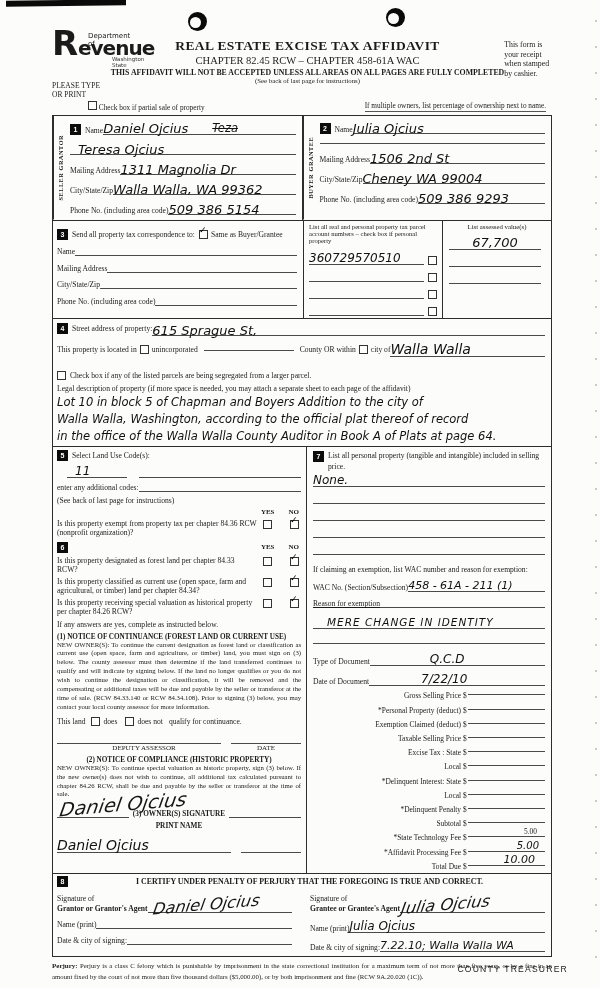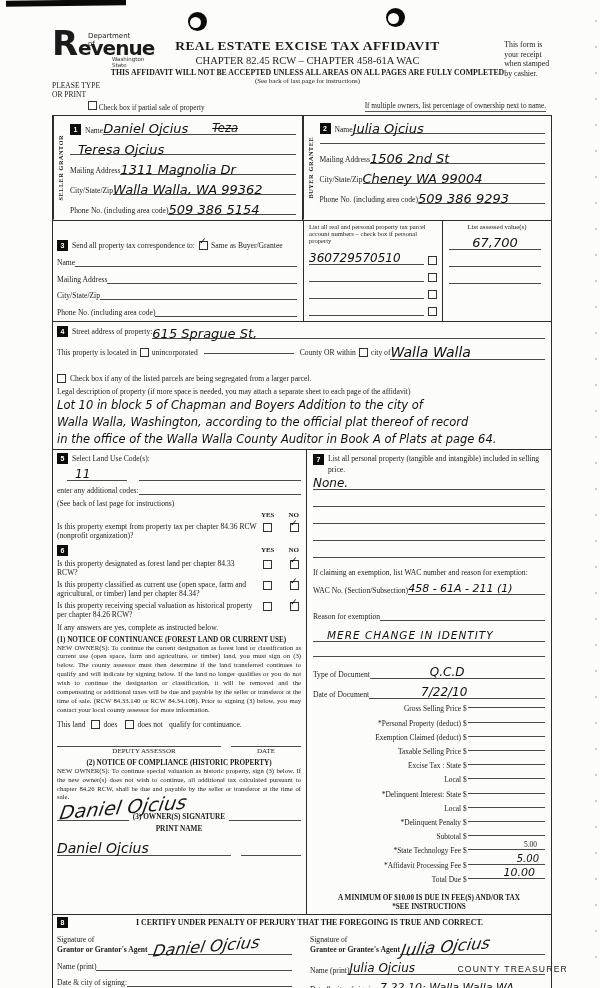--- a/index.html
+++ b/index.html
@@ -198,21 +198,21 @@
               <span class="fill">
                 <span class="hw hw-name">509  386 9293</span>
               </span>
             </div>
           </div>
         </div>
       </div>
 
       <div class="s3grid">
         <div class="s3left">
-          <div class="row" style="margin-top:17px;align-items:center;">
+          <div class="row" style="margin-top:6px;align-items:center;">
             <span class="numbox">3</span>
             <span class="lbl" style="margin-left:4px;">Send all property tax correspondence to:</span>
             <span class="cb" style="margin-left:4px;">
                 <span class="ck">✓</span>
               </span>
             <span style="margin-left:3px;">Same as Buyer/Grantee</span>
           </div>
           <div class="row">
               <span class="lbl">Name</span>
               <span class="fill"></span>
@@ -425,21 +425,21 @@
               <span class="fill"></span>
             </div>
 
           <div style="margin-top:10px;">If claiming an exemption, list WAC number and reason for exemption:</div>
           <div class="row" style="margin-top:6px;">
             <span class="lbl">WAC No. (Section/Subsection)</span>
             <span class="fill">
               <span class="hw" style="font-size:11px;">458 - 61A - 211 (1)</span>
             </span>
           </div>
-          <div class="row" style="margin-top:17px;">
+          <div class="row" style="margin-top:7px;text-decoration:underline;">
             <span class="lbl">Reason for exemption</span>
             <span class="fill"></span>
           </div>
           <div class="row" style="margin-top:9px;">
             <span class="fill">
               <span class="hw" style="font-size:10.5px;letter-spacing:1px;margin-left:14px;">MERE CHANGE IN IDENTITY</span>
             </span>
           </div>
           <div class="row" style="margin-top:11px;">
               <span class="fill"></span>
@@ -523,24 +523,20 @@
               </span>
             </div>
           <div class="feerow">
               <span class="fl">Total Due</span>
               <span class="d">$</span>
               <span class="fill">
                 <span class="hw" style="position:absolute;right:10px;bottom:0;font-size:11px;">10.00</span>
               </span>
             </div>
 
-          <div class="minimum">
-            <div>A MINIMUM OF $10.00 IS DUE IN FEE(S) AND/OR TAX</div>
-            <div>*SEE INSTRUCTIONS</div>
-          </div>
         </div>
       </div>
 
       <div class="s8">
         <div class="certify">
           <span class="numbox">8</span>
           <span class="t">I CERTIFY UNDER PENALTY OF PERJURY THAT THE FOREGOING IS TRUE AND CORRECT.</span>
         </div>
         <div class="s8cols">
           <div class="s8col">

